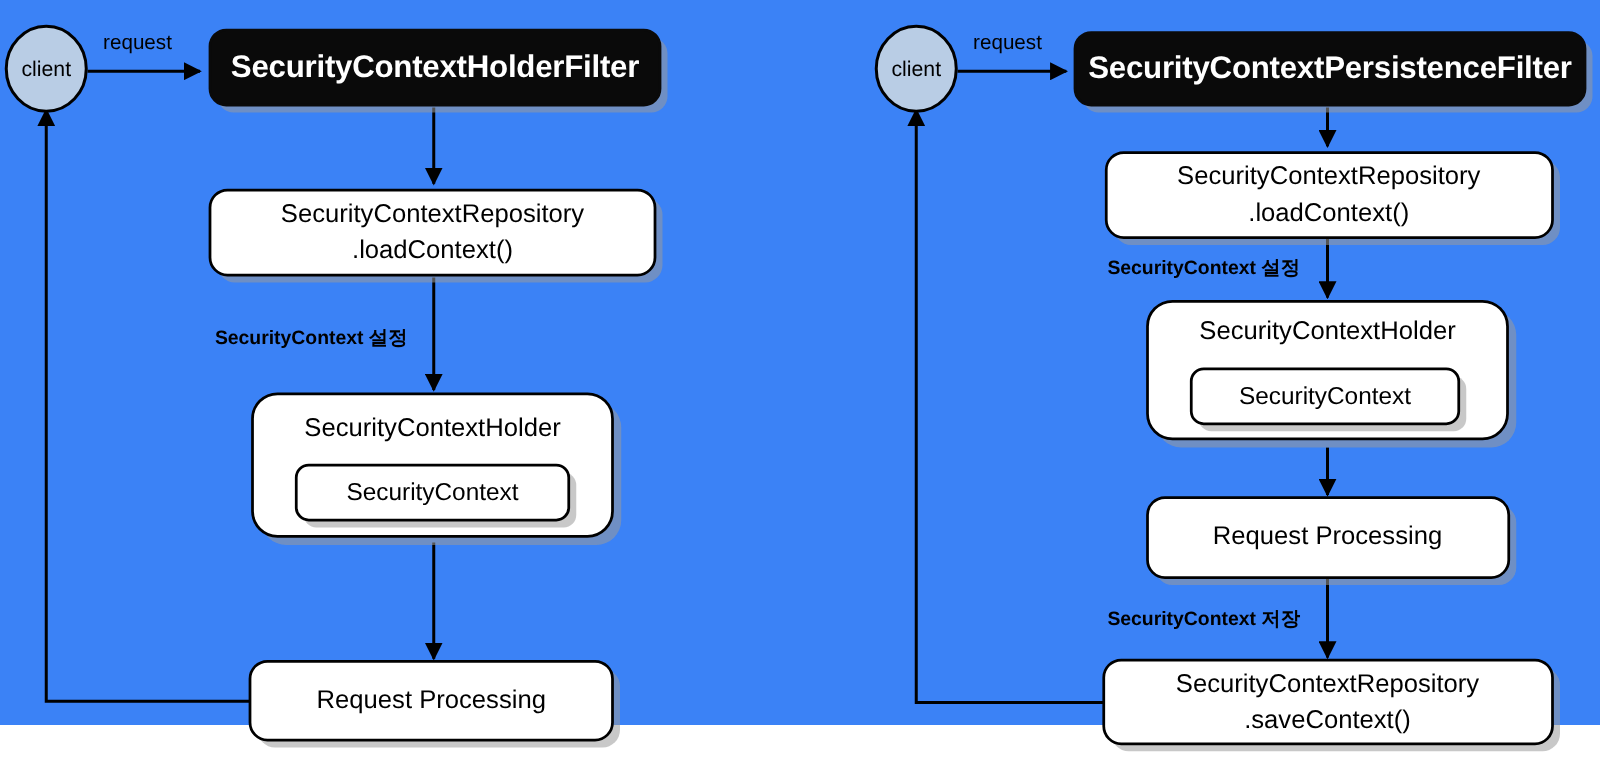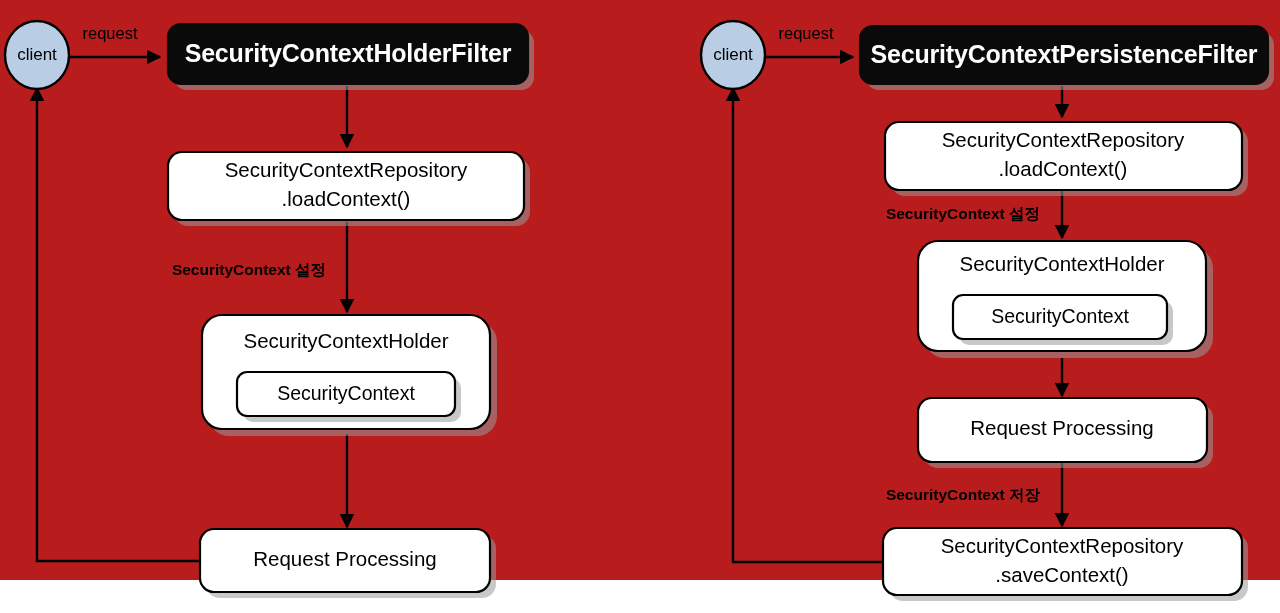--- a/index.html
+++ b/index.html
@@ -10,21 +10,21 @@
   body {
     width: 1280px;
     height: 613px;
     overflow: hidden;
     font-family: "Liberation Sans", sans-serif;
   }
   #canvas {
     position: relative;
     width: 1280px;
     height: 580px;
-    background: #b91c1c;
+    background: #3b82f6;
   }
   svg.diagram {
     position: absolute;
     top: 0;
     left: 0;
     width: 1280px;
     height: 613px;
   }
   
   .node-rect {

